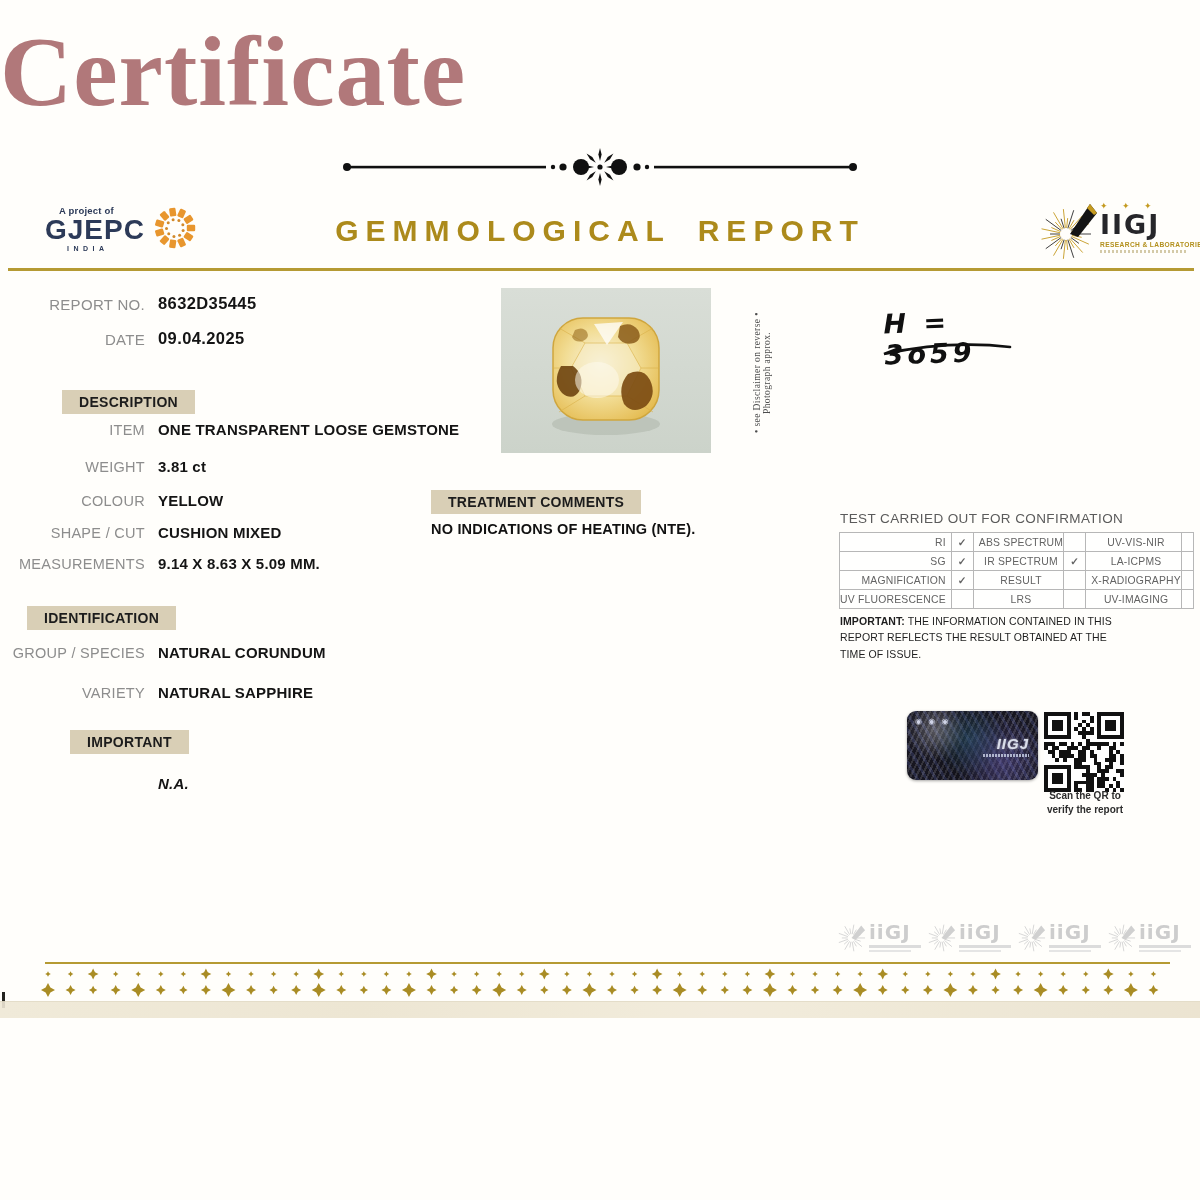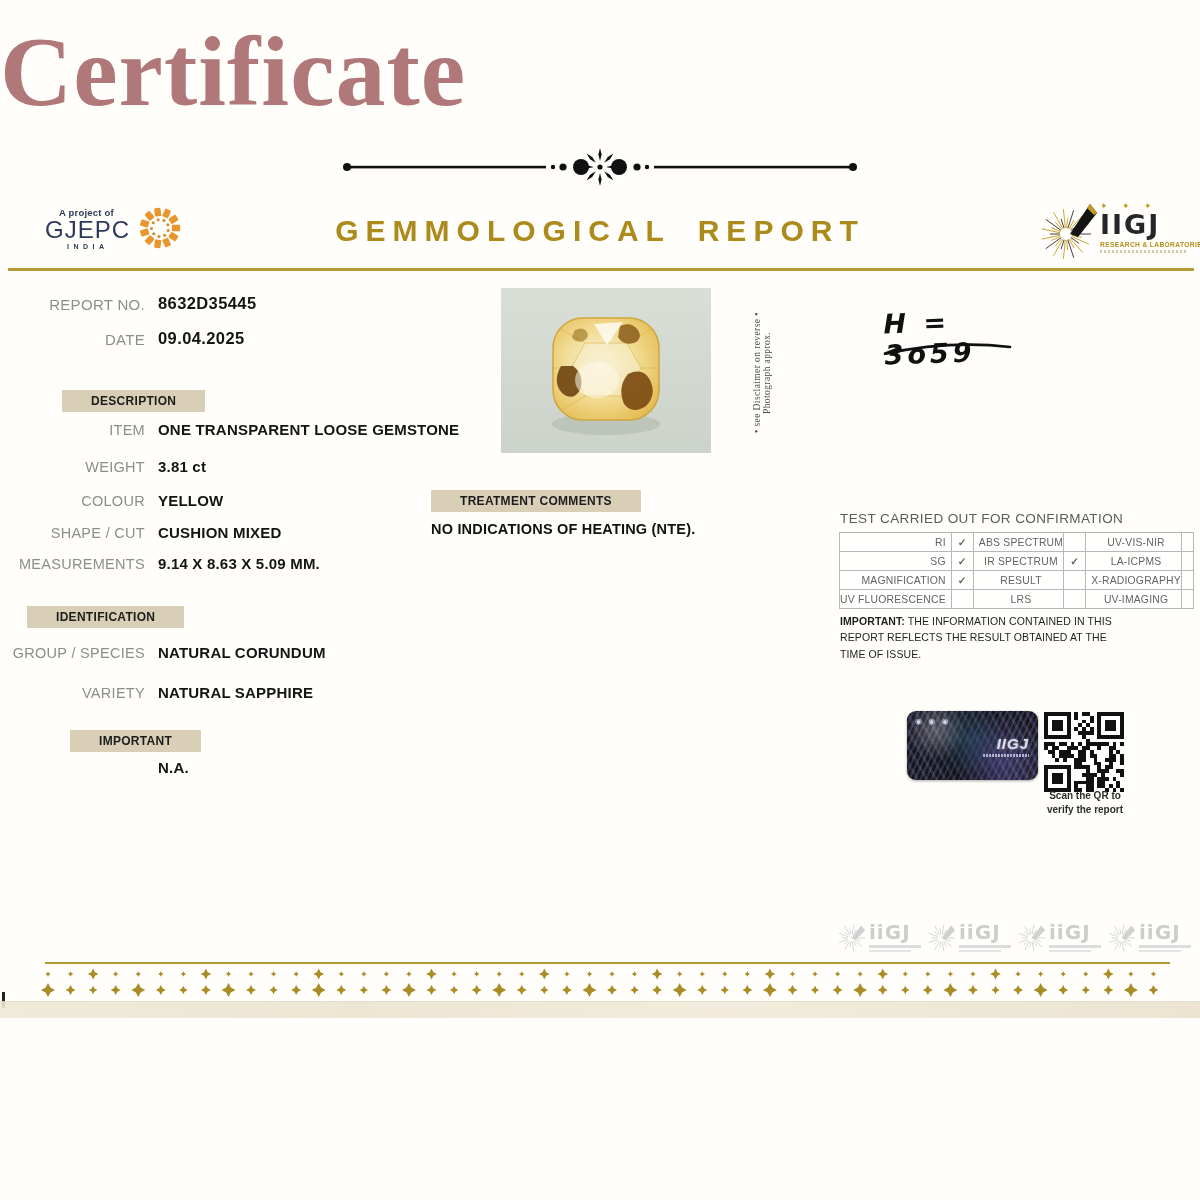--- a/index.html
+++ b/index.html
@@ -13,21 +13,21 @@
   .title {
     position:absolute; top:14px; left:0; right:0; text-align:left;
     font-family:"Liberation Serif", serif; font-weight:600;
     font-size:100px; color:#b1787a; letter-spacing:1px;
   }
   .divider { position:absolute; top:146px; left:340px; width:520px; height:42px; }
   .logo-row { position:absolute; top:192px; left:0; width:1200px; height:76px;padding-left:43px; }
   .gjepc { position:absolute; left:45px; top:12px; display:flex; align-items:center; }
   .gjepc-text { text-align:left; color:#2c3a58; }
   .gjepc-project { font-size:9.5px; font-weight:bold; letter-spacing:0.2px; margin-left:14px; }
-  .gjepc-name { font-size:24px; font-weight:normal; letter-spacing:1px; line-height:1.0; }
+  .gjepc-name { font-size:28px; font-weight:bold; letter-spacing:1px; line-height:1.0; }
   .gjepc-india { font-size:7px; font-weight:bold; letter-spacing:4.5px; margin-left:22px; margin-top:1px; }
   .gjepc-icon { margin-left:6px; }
   .report-type {
     position:absolute; left:0; right:0; top:22px; text-align:center;
     font-size:30px; font-weight:bold; letter-spacing:7px; color:#ac8a1b; word-spacing:12px;
   }
   .iigj { position:absolute; left:1040px; top:2px; width:150px; height:70px; }
   .iigj-burst { position:absolute; left:0; top:2px; }
   .iigj-right { position:absolute; left:60px; top:8px; width:90px; text-align:left; }
   .iigj-sparks { font-size:9px; color:#c49a20; letter-spacing:6px; line-height:1; }
@@ -37,21 +37,21 @@
     background:repeating-linear-gradient(90deg,#c9bd93 0 2px, transparent 2px 4px); opacity:.8; }
   .gold-rule { position:absolute; background:#b59a33; }
   
   .lbl { position:absolute; left:0; width:145px; text-align:right; color:#8d8d8d; font-size:14.5px; letter-spacing:0.3px; }
   .val { position:absolute; left:158px; font-weight:bold; color:#141414; font-size:15px; letter-spacing:0.2px; }
   .meta-lbl { font-size:15px; }
   .meta-val { font-size:16.5px; letter-spacing:0.4px; }
   
   .sect {
     position:absolute; background:#d9cfb6; color:#1c1c1c; font-weight:bold;
-    font-size:12px; letter-spacing:0.3px; padding:4px 29px;
+    font-size:14px; letter-spacing:0.3px; padding:4px 17px;
   }
   
   .photo { position:absolute; left:501px; top:288px; width:210px; height:165px; }
   .photo-note {
     position:absolute; left:752px; top:289px; height:168px; width:16px;
     writing-mode:vertical-rl; transform:rotate(180deg);
     font-family:"Liberation Serif", serif; font-size:9.5px; color:#4c4c4c; letter-spacing:0.4px;
     text-align:center;
   }
   
@@ -327,21 +327,21 @@
     </table>
   <div class="important"><b>IMPORTANT:</b><span> THE INFORMATION CONTAINED IN THIS REPORT REFLECTS THE RESULT OBTAINED AT THE TIME OF ISSUE.</span></div>
 
   <div class="sect" style="left:27px; top:606px;">IDENTIFICATION</div>
   <div class="lbl" style="top:645px;">GROUP / SPECIES</div>
   <div class="val" style="top:644px;">NATURAL CORUNDUM</div>
   <div class="lbl" style="top:685px;">VARIETY</div>
   <div class="val" style="top:684px;">NATURAL SAPPHIRE</div>
 
   <div class="sect" style="left:70px; top:730px;">IMPORTANT</div>
-  <div class="val" style="top:759px;">N.A.</div>
+  <div class="val" style="top:775px;font-style:italic;">N.A.</div>
 
   <div class="hologram">
     <div class="holo-dots">◉ ◉ ◉</div>
     <div class="holo-name">IIGJ</div>
     <div class="holo-bar"></div>
   </div>
   <svg class="qr" id="qr" viewBox="0 0 21 21" shape-rendering="crispEdges">
       <rect x="8" y="0" width="1" height="1" fill="#111"></rect>
       <rect x="10" y="0" width="1" height="1" fill="#111"></rect>
       <rect x="11" y="0" width="1" height="1" fill="#111"></rect>

